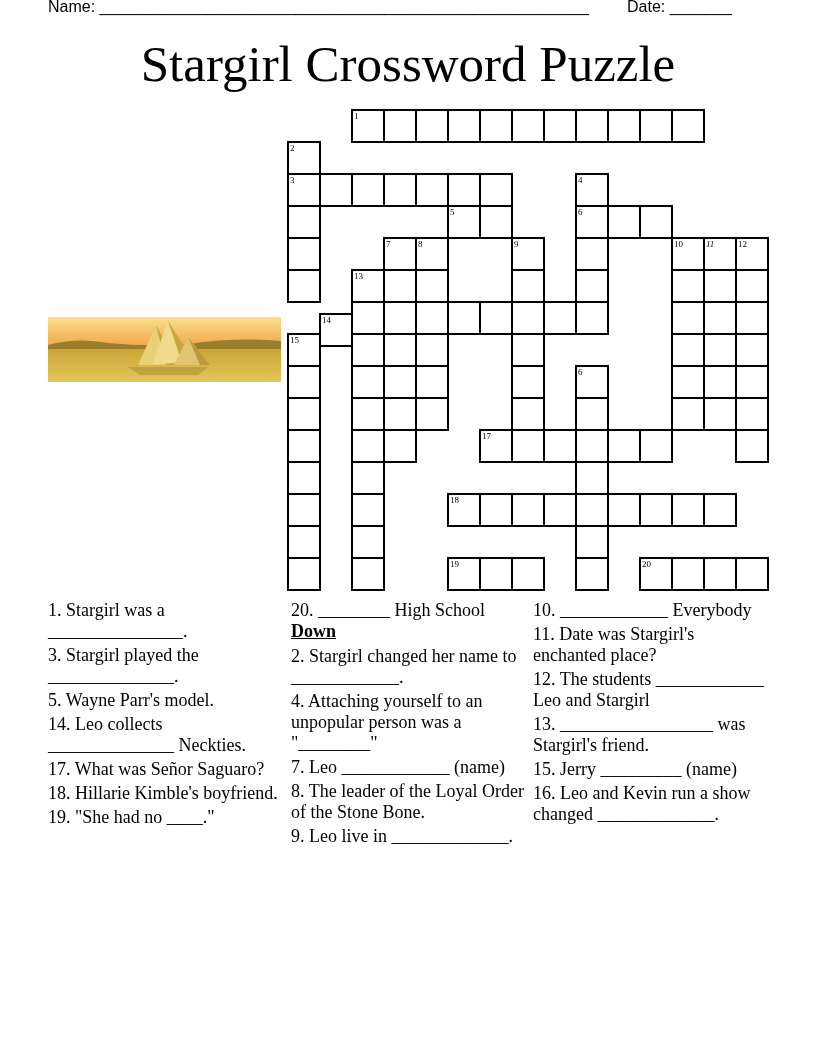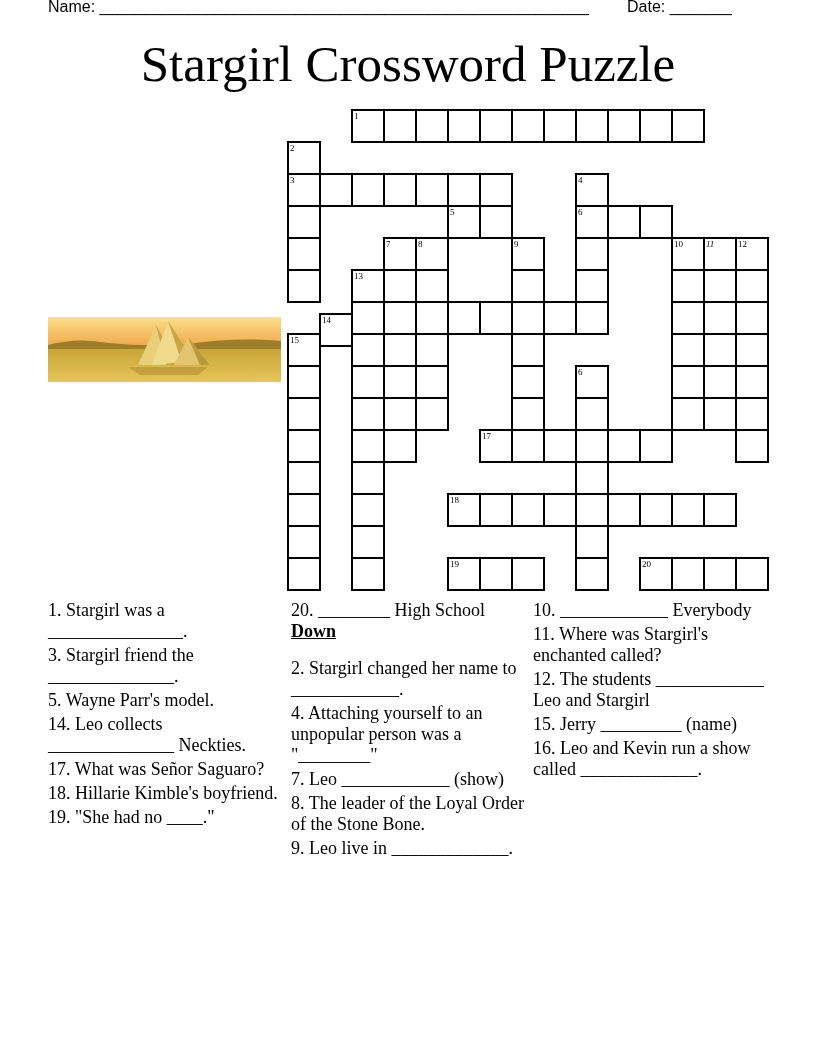--- a/index.html
+++ b/index.html
@@ -209,37 +209,38 @@
     <div class="cell" style="left: 352px; top: 448px;">
       <span class="num">20</span>
     </div>
     <div class="cell" style="left: 384px; top: 448px;"></div>
     <div class="cell" style="left: 416px; top: 448px;"></div>
     <div class="cell" style="left: 448px; top: 448px;"></div>
   </div>
 
 <div class="clues col1">
   <span class="clue"><b>1.</b><span> Stargirl was a _______________.</span></span>
-  <span class="clue"><b>3.</b><span> Stargirl friend the ______________.</span></span>
+  <span class="clue"><b>3.</b><span> Stargirl played the ______________.</span></span>
   <span class="clue"><b>5.</b><span> Wayne Parr's model.</span></span>
   <span class="clue"><b>14.</b><span> Leo collects ______________ Neckties.</span></span>
   <span class="clue"><b>17.</b><span> What was Señor Saguaro?</span></span>
   <span class="clue"><b>18.</b><span> Hillarie Kimble's boyfriend.</span></span>
   <span class="clue"><b>19.</b><span> "She had no ____."</span></span>
 </div>
 
 <div class="clues col2">
   <span class="clue" style="margin-bottom:0"><b>20.</b><span> ________ High School</span></span>
-  <span class="heading" style="margin-bottom:16px">Down</span>
+  <span class="heading" style="margin-bottom:4px">Down</span>
   <span class="clue"><b>2.</b><span> Stargirl changed her name to ____________.</span></span>
   <span class="clue"><b>4.</b><span> Attaching yourself to an unpopular person was a "________"</span></span>
-  <span class="clue"><b>7.</b><span> Leo ____________ (show)</span></span>
+  <span class="clue"><b>7.</b><span> Leo ____________ (name)</span></span>
   <span class="clue"><b>8.</b><span> The leader of the Loyal Order of the Stone Bone.</span></span>
   <span class="clue"><b>9.</b><span> Leo live in _____________.</span></span>
 </div>
 
 <div class="clues col3">
   <span class="clue"><b>10.</b><span> ____________ Everybody</span></span>
-  <span class="clue"><b>11.</b><span> Where was Stargirl's enchanted called?</span></span>
+  <span class="clue"><b>11.</b><span> Date was Stargirl's enchanted place?</span></span>
   <span class="clue"><b>12.</b><span> The students ____________ Leo and Stargirl</span></span>
+  <span class="clue"><b>13.</b><span> _________________ was Stargirl's friend.</span></span>
   <span class="clue"><b>15.</b><span> Jerry _________ (name)</span></span>
-  <span class="clue"><b>16.</b><span> Leo and Kevin run a show called _____________.</span></span>
+  <span class="clue"><b>16.</b><span> Leo and Kevin run a show changed _____________.</span></span>
 </div>
 
 </body></html>

